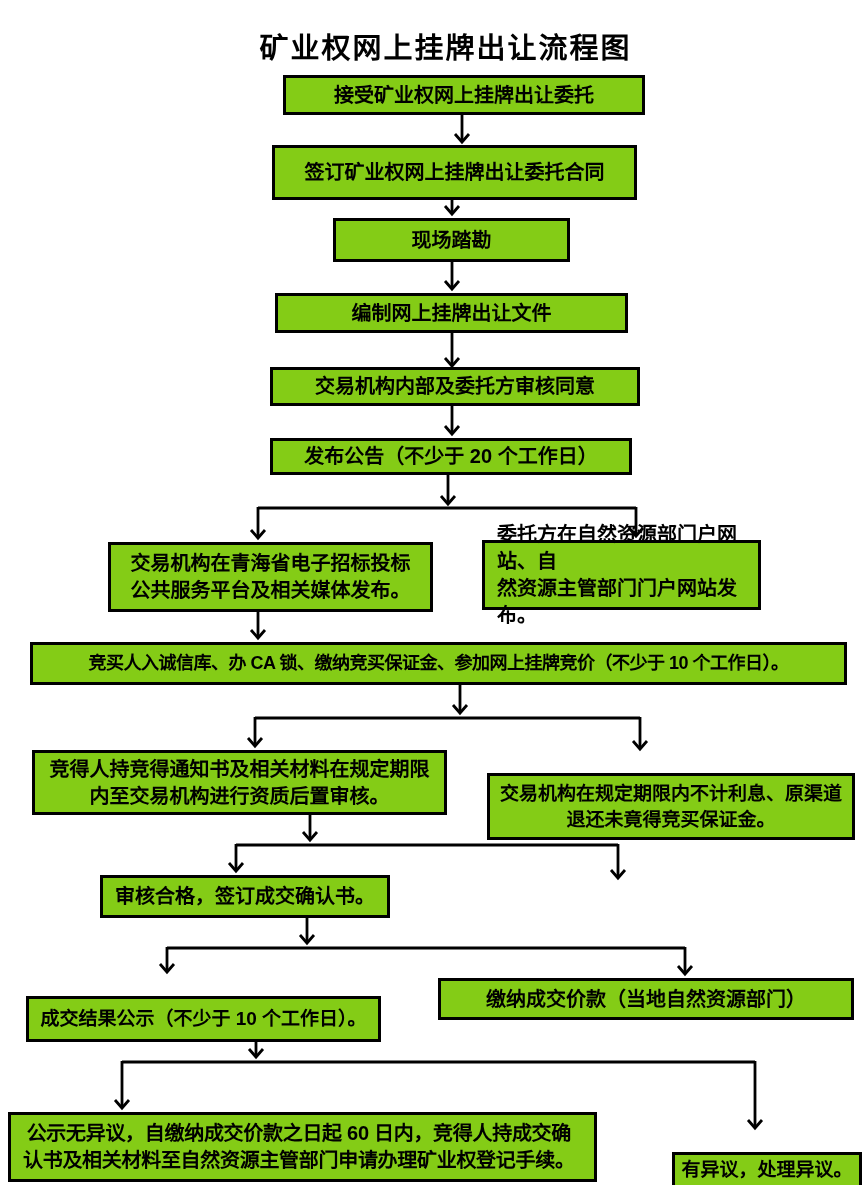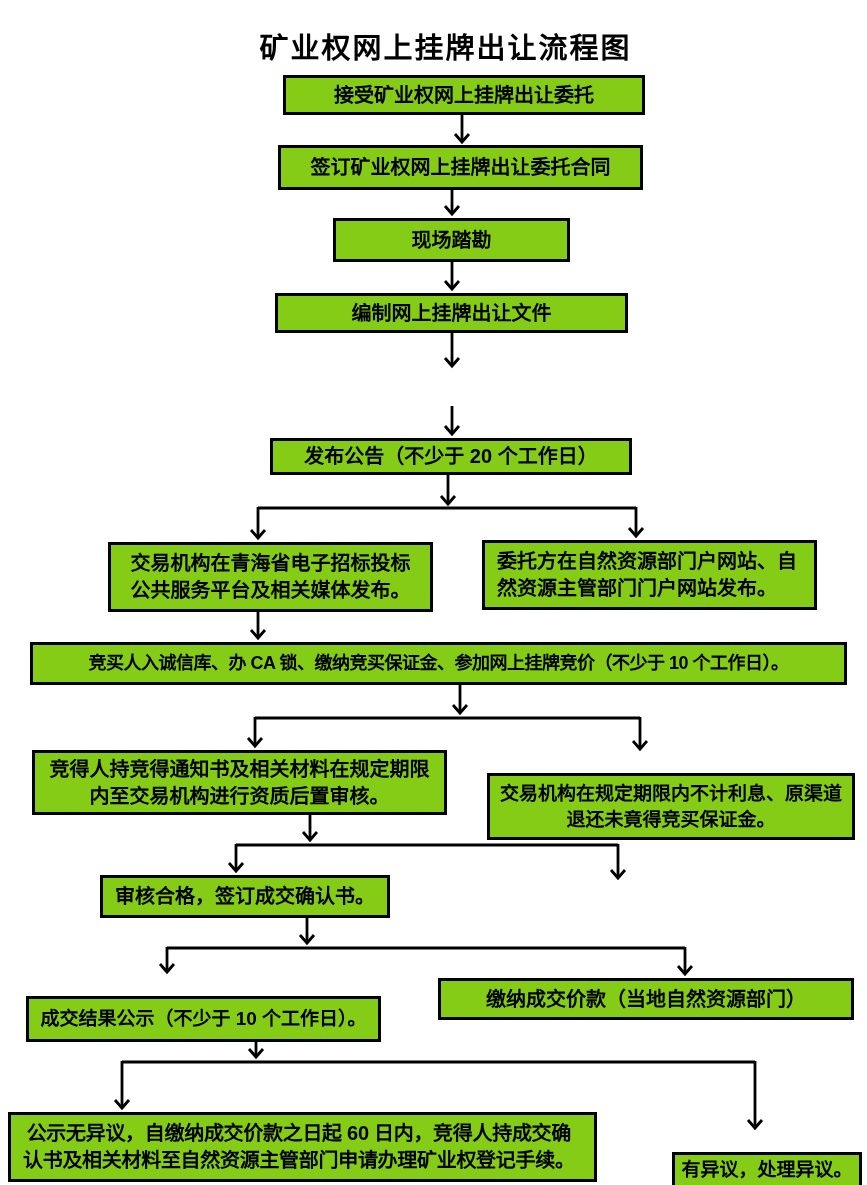--- a/index.html
+++ b/index.html
@@ -91,33 +91,34 @@
 
       <path d="M256 1022 V1057" marker-end="url(#arr)"></path>
       <path d="M122 1062 H755"></path>
       <path d="M122 1061 V1108" marker-end="url(#arr)"></path>
       <path d="M755 1061 V1128" marker-end="url(#arr)"></path>
     </g>
   </svg>
 
   <div class="node" style="left:283px; top:75px;  width:362px; height:40px;">接受矿业权网上挂牌出让委托</div>
 
-  <div class="node" style="left:278px; top:145px; width:365px; height:45px;">签订矿业权网上挂牌出让委托合同</div>
+  <div class="node" style="left:272px; top:145px; width:365px; height:55px;">签订矿业权网上挂牌出让委托合同</div>
 
   <div class="node" style="left:333px; top:218px; width:237px; height:44px;">现场踏勘</div>
 
   <div class="node" style="left:275px; top:293px; width:353px; height:40px;">编制网上挂牌出让文件</div>
 
+  <div class="node" style="left:270px; top:367px; width:370px; height:39px;">交易机构内部及委托方审核同意</div>
 
   <div class="node" style="left:270px; top:438px; width:362px; height:37px;">发布公告（不少于 20 个工作日）</div>
 
   <div class="node" style="left:108px; top:542px; width:325px; height:70px;">交易机构在青海省电子招标投标
 公共服务平台及相关媒体发布。</div>
 
-  <div class="node leftal" style="left:482px; top:540px; width:335px; height:70px;">委托方在自然资源部门户网站、自
+  <div class="node leftal" style="left:482px; top:540px; width:279px; height:70px;">委托方在自然资源部门户网站、自
 然资源主管部门门户网站发布。</div>
 
   <div class="node wide" style="left:30px; top:642px; width:817px; height:43px;">竞买人入诚信库、办 CA 锁、缴纳竞买保证金、参加网上挂牌竞价（不少于 10 个工作日）。</div>
 
   <div class="node" style="left:32px; top:750px; width:415px; height:65px;">竞得人持竞得通知书及相关材料在规定期限
 内至交易机构进行资质后置审核。</div>
 
   <div class="node small" style="left:487px; top:753px; width:368px; height:67px;">交易机构在规定期限内不计利息、原渠道
 退还未竟得竞买保证金。</div>
 

